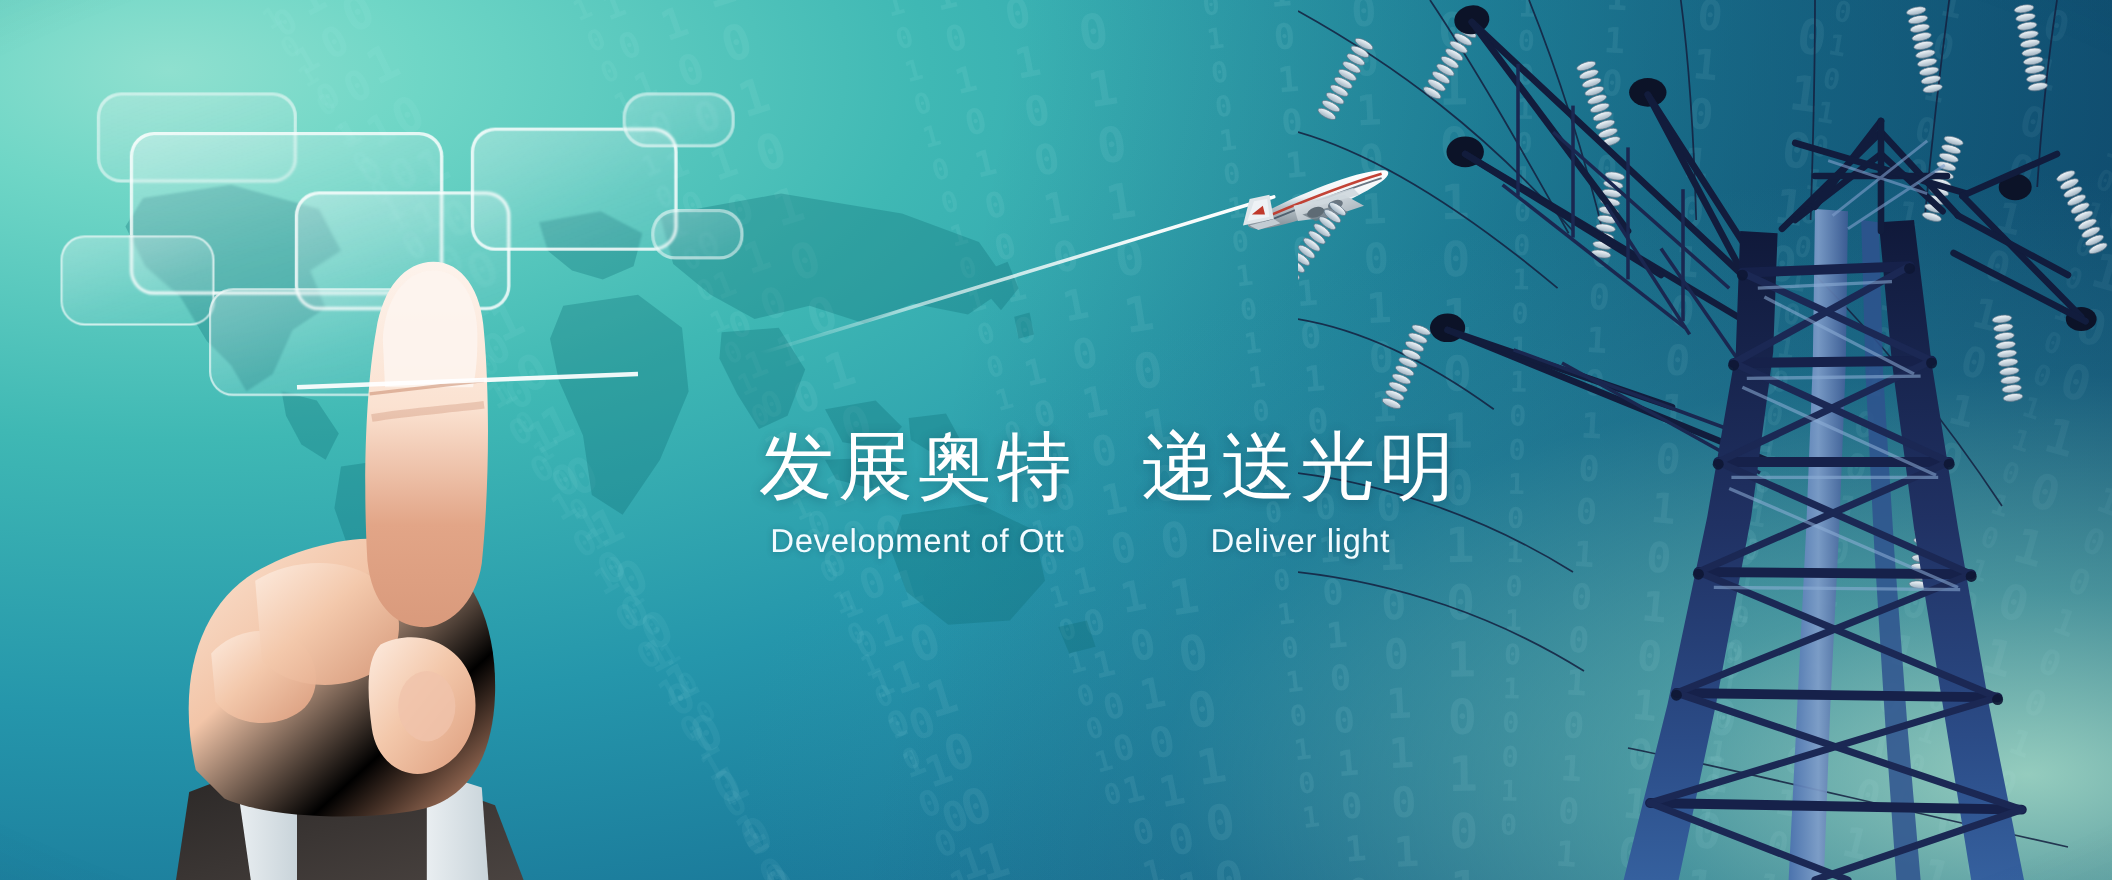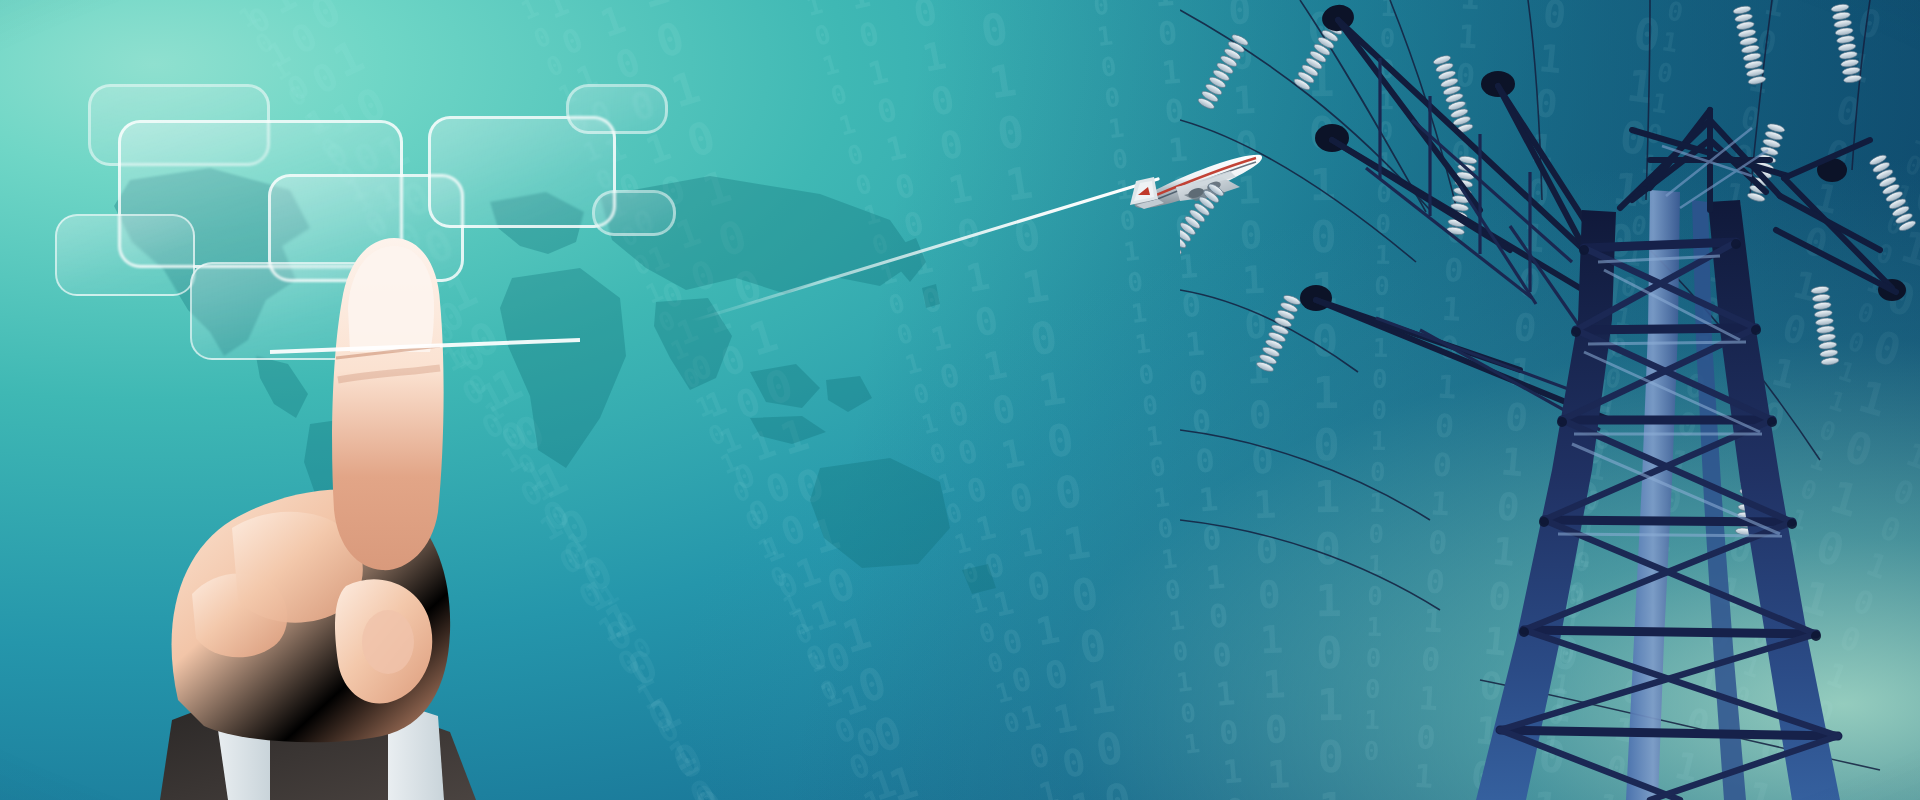--- a/index.html
+++ b/index.html
@@ -472,14 +472,26 @@
         <circle cx="364" cy="522" r="5"></circle>
           <circle cx="612" cy="524" r="5"></circle>
         <circle cx="344" cy="632" r="5"></circle>
           <circle cx="636" cy="636" r="5"></circle>
       </g>
     </svg>
   </div>
 
   <div class="bg-vignette"></div>
 
+  <div class="copy">
+    <div class="copy-row">
+      <div class="copy-block">
+        <div class="cn">发展奥特</div>
+        <div class="en">Development of Ott</div>
+      </div>
+      <div class="copy-block">
+        <div class="cn">递送光明</div>
+        <div class="en">Deliver light</div>
+      </div>
+    </div>
+  </div>
 
 </div>
 
 </body></html>

